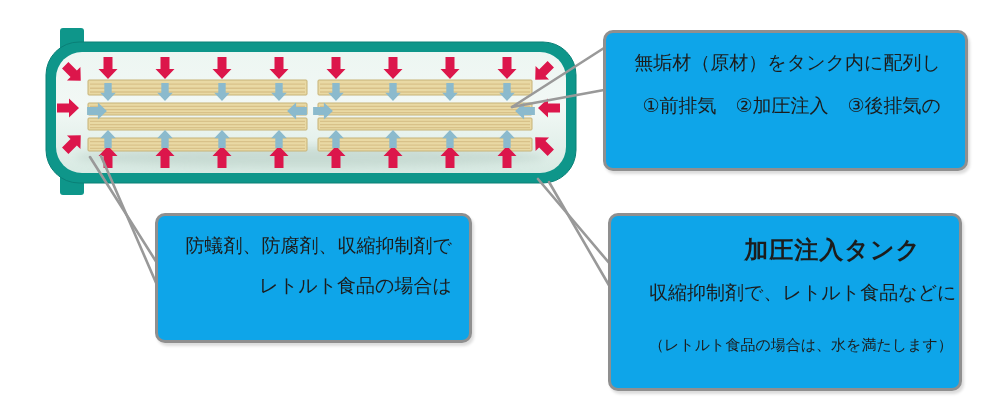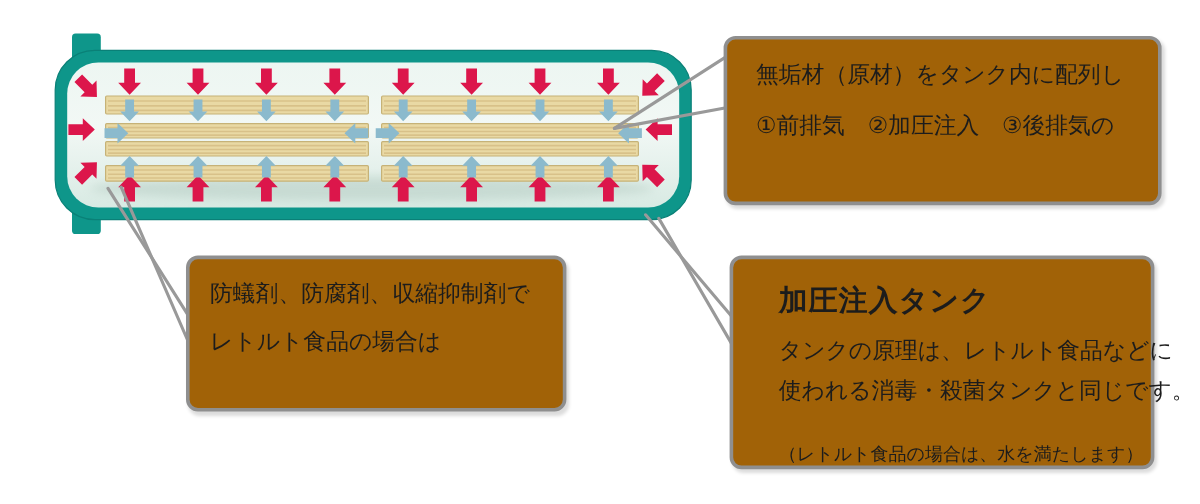--- a/index.html
+++ b/index.html
@@ -2,23 +2,24 @@
 <html style="--box-border: #8F8F8F; --text: #1C1C1C;"><head>
 <meta charset="utf-8">
 <style>
   html,body{margin:0;padding:0;background:#ffffff;}
   .stage{
     position:relative;width:1000px;height:420px;background:#ffffff;overflow:hidden;
     font-family:"Liberation Sans","DejaVu Sans",sans-serif;color:var(--text,#1C1C1C);
   }
   .stage svg{position:absolute;left:0;top:0;}
   .callout{
-    position:absolute;box-sizing:border-box;background:#a16207;
+    position:absolute;box-sizing:border-box;background:#0ea5e9;
     border:3px solid var(--box-border,#8F8F8F);border-radius:10px;
     box-shadow:2px 3px 3px rgba(0,0,0,0.14);
+    text-align:right;
   }
   .callout p{margin:0;white-space:nowrap;}
   #co-tr{left:603px;top:30px;width:365px;height:141px;padding:8px 24px 0;}
   #co-tr p{font-size:19px;line-height:43px;}
   #co-bl{left:155px;top:213px;width:317px;height:130px;padding:10px 17px 0;}
   #co-bl p{font-size:19px;line-height:40px;}
   #co-br{left:608px;top:213px;width:354px;height:178px;padding:10px 38px 0;}
   #co-br h2{font-size:24px;font-weight:600;margin:8px 0 10px;letter-spacing:1px;}
   #co-br p{font-size:19px;line-height:34px;}
   #co-br p.note{font-size:15px;line-height:22px;margin-top:24px;}
@@ -142,18 +143,17 @@
     <p>①前排気　②加圧注入　③後排気の</p>
   </div>
 
   <div class="callout" id="co-bl">
     <p>防蟻剤、防腐剤、収縮抑制剤で</p>
     <p>レトルト食品の場合は</p>
   </div>
 
   <div class="callout" id="co-br">
     <h2>加圧注入タンク</h2>
-    <p>タンクの原理は、レトルト食品などに</p>
-    <p>使われる消毒・殺菌タンクと同じです。</p>
+    <p>収縮抑制剤で、レトルト食品などに</p>
     <p class="note">（レトルト食品の場合は、水を満たします）</p>
   </div>
 
 </div>
 
 </body></html>

